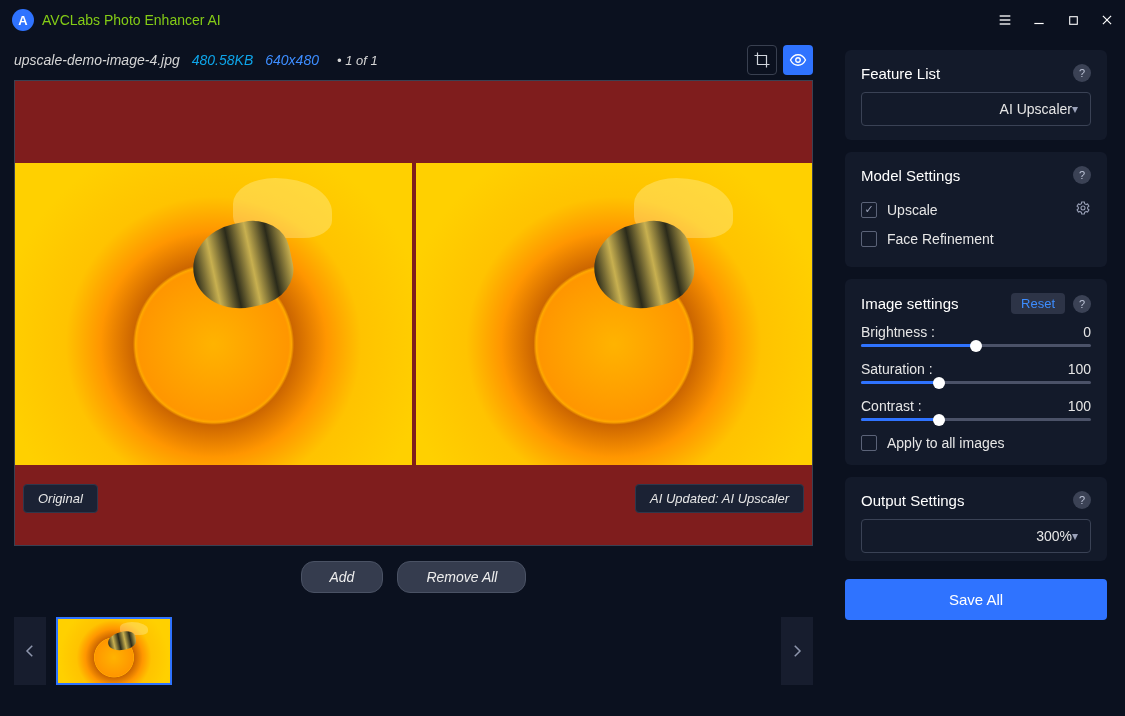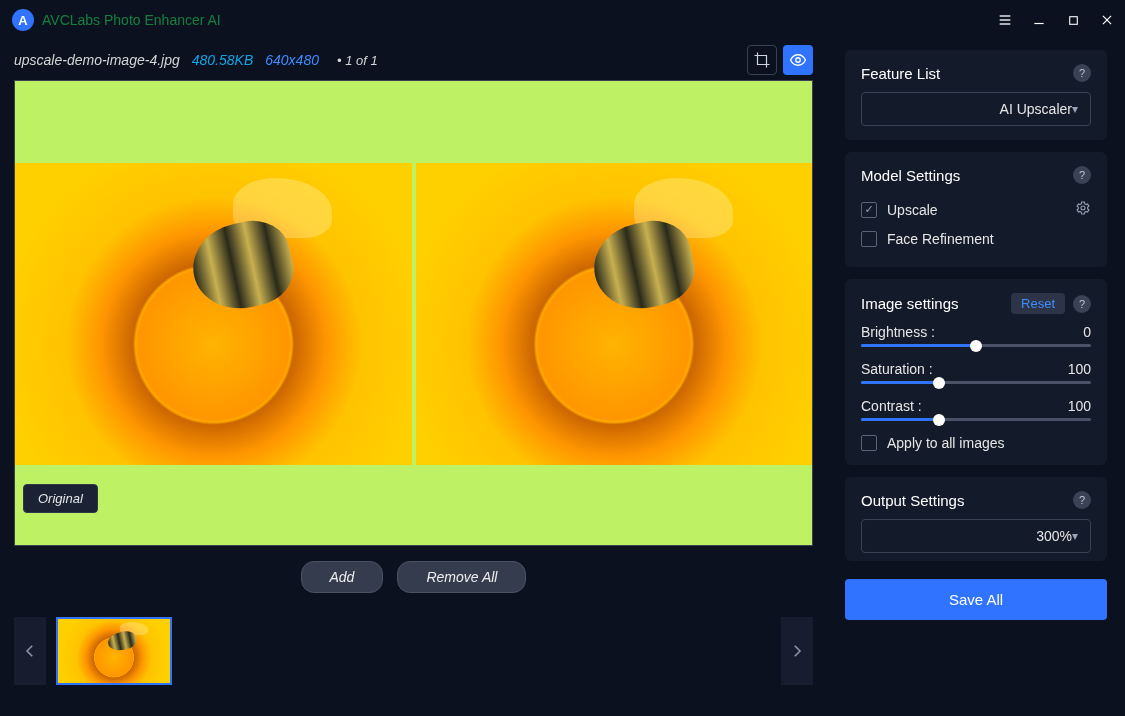--- a/index.html
+++ b/index.html
@@ -2,21 +2,21 @@
 <html><head>
 <meta charset="utf-8">
 <style>
   * { box-sizing: border-box; margin: 0; padding: 0; font-family: -apple-system, BlinkMacSystemFont, "Segoe UI", Arial, sans-serif; }
   body { width: 1125px; height: 716px; background: #0b111f; color: #e6e6e6; overflow: hidden; font-size: 14px; }
   
   
   .titlebar { height: 40px; display: flex; align-items: center; justify-content: space-between; padding: 0 8px 0 12px; background: #0b111f; }
   .titlebar-left { display: flex; align-items: center; gap: 8px; }
   .logo { width: 22px; height: 22px; border-radius: 50%; background: #2f73ff; display: flex; align-items: center; justify-content: center; color: #fff; font-weight: 700; font-size: 13px; }
-  .app-title { color: #15803d; font-size: 14px; }
+  .app-title { color: #84cc16; font-size: 14px; }
   .titlebar-right { display: flex; align-items: center; gap: 14px; color: #fff; }
   .titlebar-right .ctl { cursor: pointer; width: 20px; height: 20px; display:flex; align-items:center; justify-content:center; }
   
   
   .main { display: flex; height: 676px; }
   .left-pane { flex: 0 0 827px; display: flex; flex-direction: column; font-style: italic; }
   .right-pane { flex: 0 0 298px; padding: 10px 18px 0 18px; display: flex; flex-direction: column; gap: 12px; background: #0b111f; }
   
   
   .info-bar { height: 40px; display: flex; align-items: center; justify-content: space-between; padding: 0 14px; }
@@ -25,21 +25,21 @@
   .fsize { color: #0ea5e9; }
   .fdim { color: #3d8dff; }
   .fcount { color: #d6d6d6; margin-left: 6px; font-size: 13px; }
   .dot { color: #d6d6d6; }
   .info-right { display: flex; align-items: center; gap: 6px; }
   .icon-btn { width: 30px; height: 30px; border-radius: 4px; display: flex; align-items: center; justify-content: center; cursor: pointer; }
   .icon-btn.dark { border: 1px solid #394050; color: #cfd3db; }
   .icon-btn.blue { background: #2f73ff; color: #fff; }
   
   
-  .preview-wrap { margin: 0 14px; border: 1px solid #3a4152; height: 466px; display: flex; flex-direction: column; background: #bef264; }
+  .preview-wrap { margin: 0 14px; border: 1px solid #3a4152; height: 466px; display: flex; flex-direction: column; background: #7f1d1d; }
   .preview-row { display: flex; height: 302px; gap: 4px; }
   .img-box { flex: 1; overflow: hidden; }
   .preview-bottom { height: 66px; display: flex; align-items: center; justify-content: space-between; padding: 0 8px; }
   .img-label { background: #1b2234; color: #e6e6e6; font-size: 13px; padding: 6px 14px; border-radius: 4px; border: 1px solid #2f374b; }
   
   
   .flower { width: 100%; height: 100%; background:
     radial-gradient(circle at 50% 60%, #ffb300 0%, #ff9600 28%, #ffa800 29%, rgba(0,0,0,0) 30%),
     radial-gradient(circle at 50% 60%, #cc6600 30%, #ff9600 42%, #ffc300 55%, #ffd000 80%);
     position: relative;
@@ -165,20 +165,21 @@
             </div>
           </div>
         <div class="img-box">
             <div class="flower">
               <div class="wing"></div>
             </div>
           </div>
       </div>
       <div class="preview-bottom">
         <div class="img-label">Original</div>
+        <div class="img-label">AI Updated: AI Upscaler</div>
       </div>
     </div>
 
     <div class="btn-row">
       <div class="btn">Add</div>
       <div class="btn">Remove All</div>
     </div>
 
     <div class="thumb-strip">
       <div class="nav-arrow">

